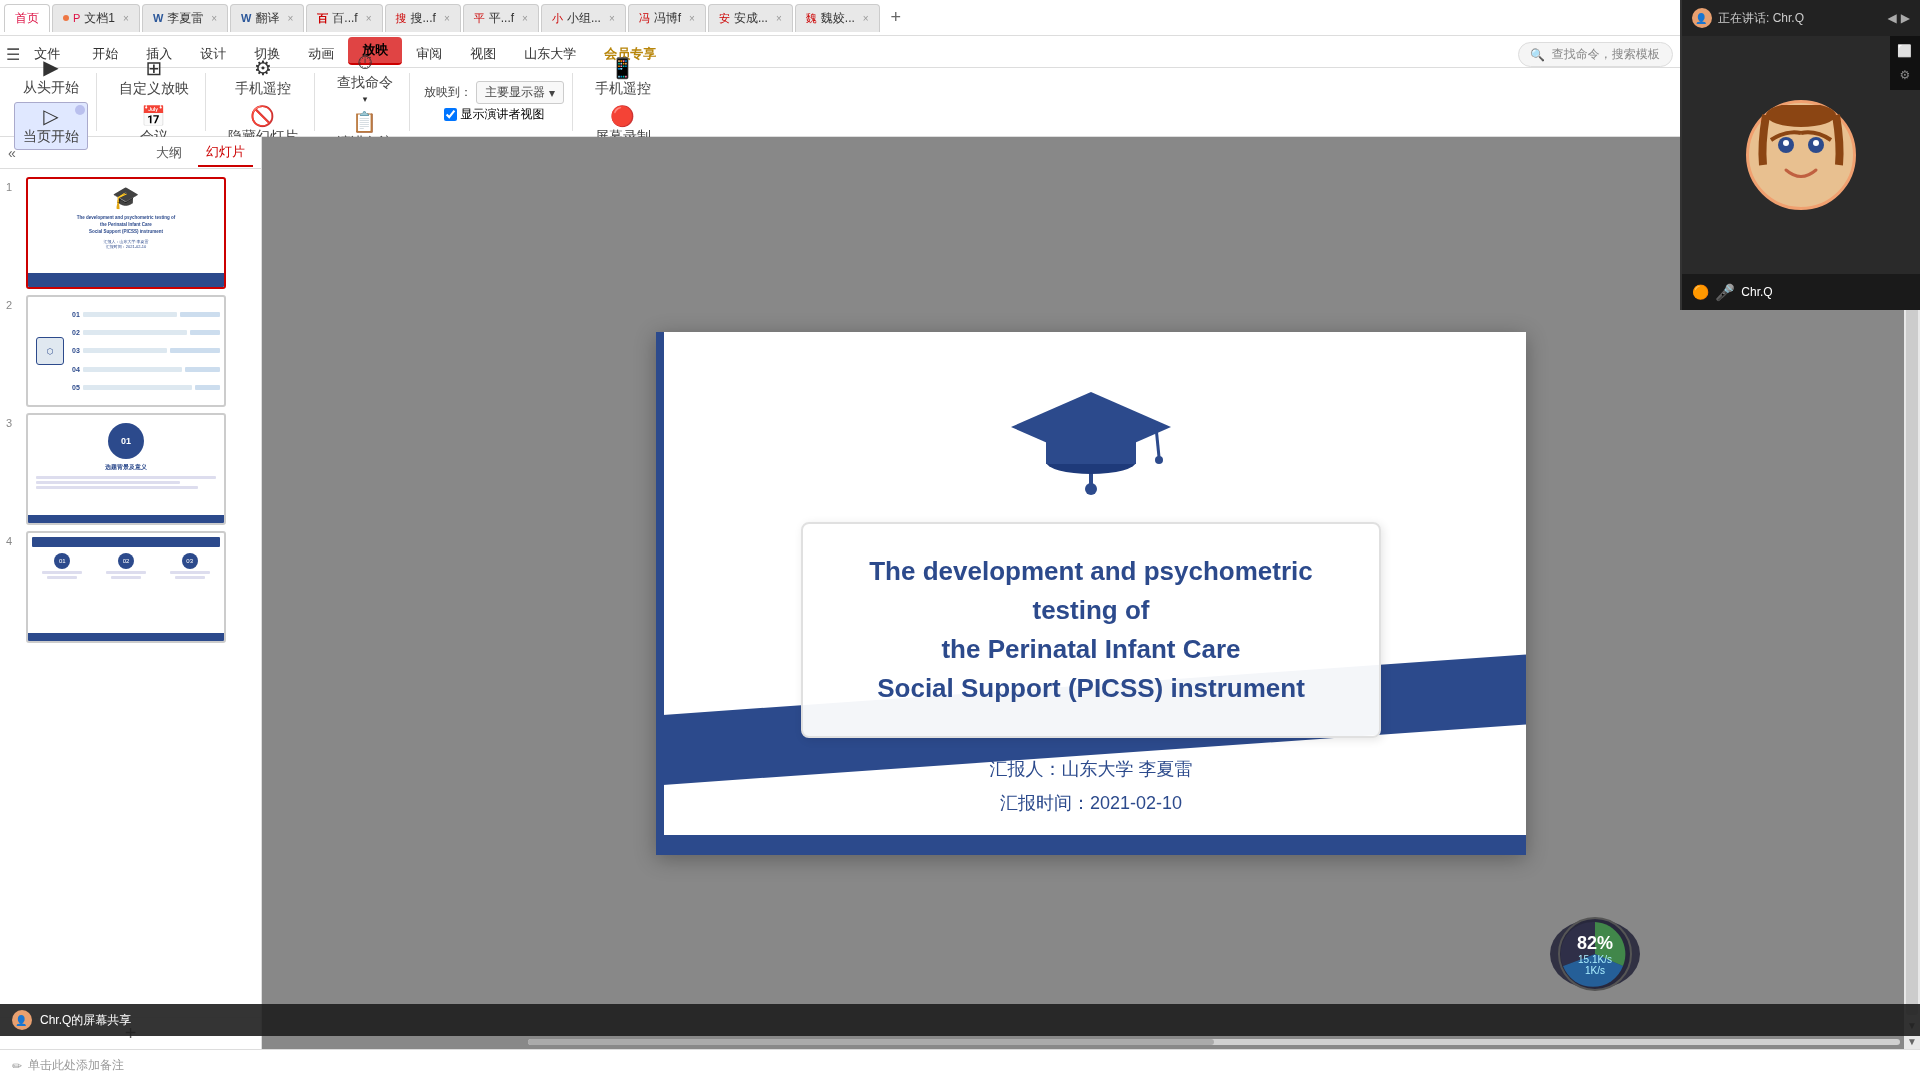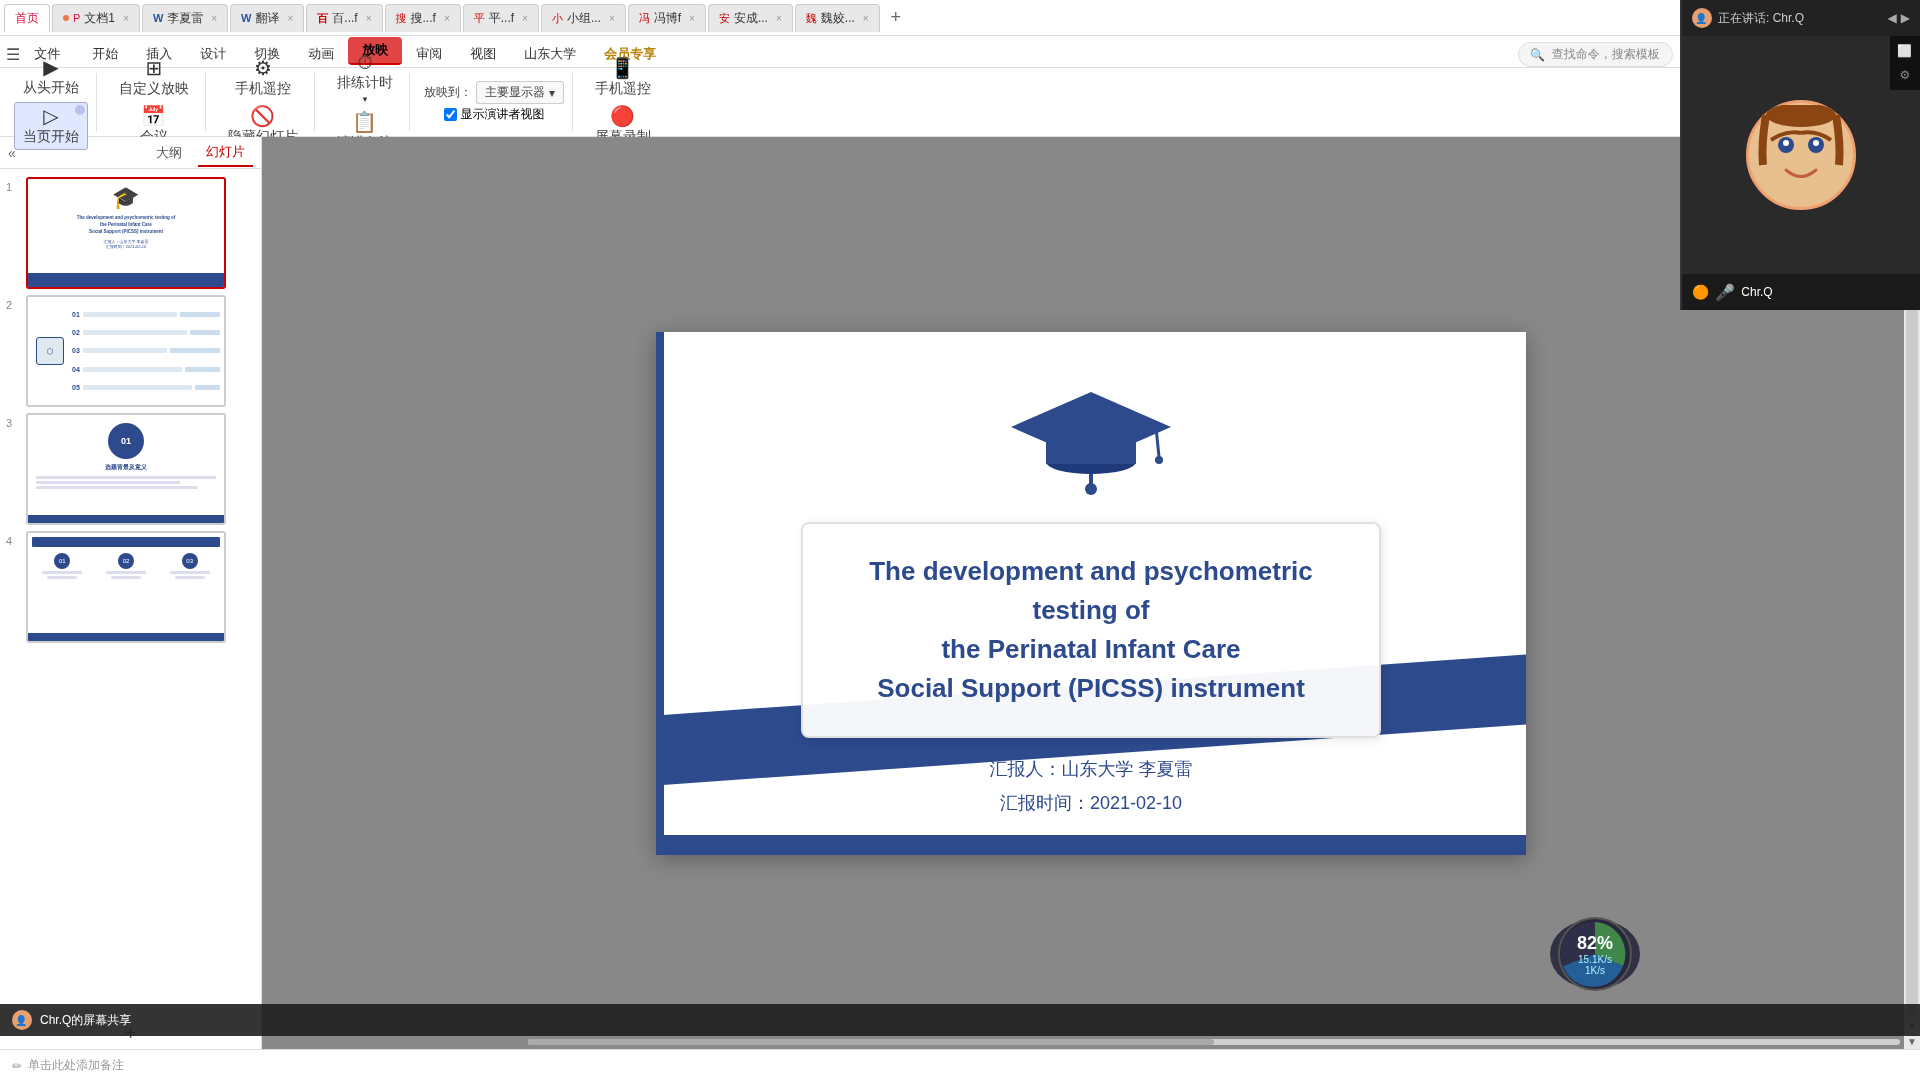--- a/index.html
+++ b/index.html
@@ -227,21 +227,21 @@
       </div>
       <div class="ribbon-btn">
         <span class="btn-icon">🚫</span>
         <span class="ribbon-btn-label">隐藏幻灯片</span>
       </div>
     </div>
 
     <div class="ribbon-group">
       <div class="ribbon-btn">
         <span class="btn-icon">⏱</span>
-        <span class="ribbon-btn-label">排练计时</span>
+        <span class="ribbon-btn-label">查找命令</span>
         <span class="dropdown-arrow">▾</span>
       </div>
       <div class="ribbon-btn">
         <span class="btn-icon">📋</span>
         <span class="ribbon-btn-label">演讲备注</span>
       </div>
     </div>
 
     <div class="ribbon-group">
       <div style="display:flex;align-items:center;gap:4px;font-size:12px;color:#444;">

